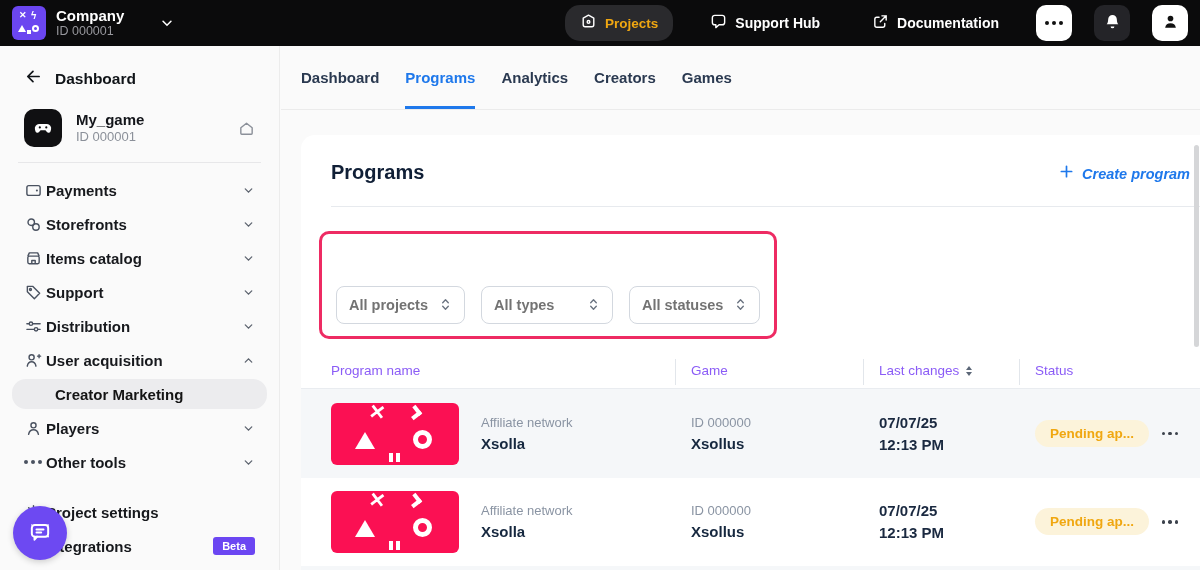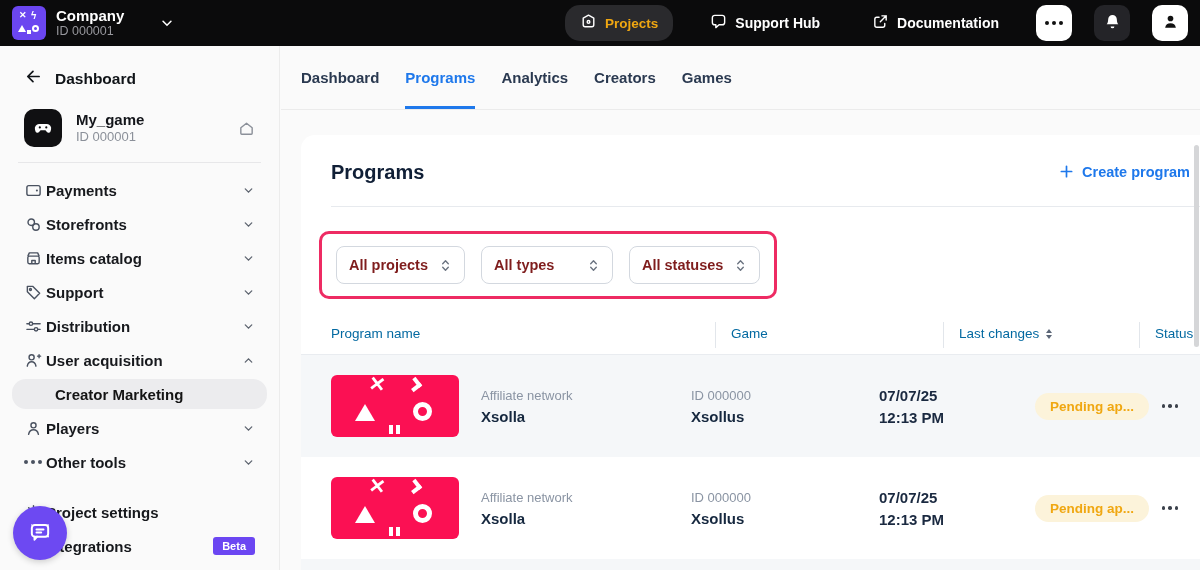--- a/index.html
+++ b/index.html
@@ -69,35 +69,35 @@
   .content { position:absolute; top:46px; left:281px; right:0; bottom:0; background:#fafafa; }
   .tabs { height:64px; display:flex; align-items:stretch; padding-left:20px; gap:26px; border-bottom:1px solid #ebebeb; }
   .tab { display:flex; align-items:center; font-size:15px; font-weight:700; color:#2a3950;
          border-bottom:3px solid transparent; padding-top:3px; cursor:pointer; }
   .tab.active { color:#1e78eb; border-bottom-color:#1e78eb; }
 
   .card { margin:25px 0 0 20px; background:#fff; border-top-left-radius:14px; height:calc(100% - 89px);
           display:flex; flex-direction:column; overflow:hidden; }
   .card-head { display:flex; align-items:center; padding:26px 10px 0 30px; }
   .card-title { font-size:20px; font-weight:700; color:#101f36; }
-  .create-link { margin-left:auto; display:flex; align-items:flex-start; gap:8px; border:none; background:none;
-                 color:#1e78eb; font-family:inherit; font-size:14.5px; font-weight:700; cursor:pointer; }
+  .create-link { margin-left:auto; display:flex; align-items:flex-end; gap:8px; border:none; background:none;
+                 color:#1e78eb; font-family:inherit; font-size:14.5px; font-weight:700; cursor:pointer;font-style:italic; }
   .card-div { height:1px; background:#e7eaee; margin:22px 0 0 30px; }
 
   .filters-anno { align-self:flex-start; margin:24px 0 0 18px; border:3px solid #ee2b63; border-radius:10px;
                   padding:12px 14px; display:flex; gap:16px; }
   .select { height:38px; background:#fff; border:1.5px solid #d3d8df; border-radius:8px; display:flex;
             align-items:center; justify-content:space-between; padding:0 12px; font-size:14.5px;
-            font-weight:700; color:#7f1d1d; cursor:pointer; }
+            font-weight:700; color:#737373; cursor:pointer;margin-top:40px; }
   .select.w1 { width:129px; } .select.w2 { width:132px; } .select.w3 { width:131px; }
   .select .udc { color:#6a7380; display:flex; }
 
   .grid { display:grid; grid-template-columns:374px 188px 156px 1fr; }
   .thead { margin-top:14px; height:42px; align-items:center; border-bottom:1px solid #e9ecf0;
-           color:#0369a1; font-size:13.5px;gap:40px; }
+           color:#8b5cf6; font-size:13.5px; }
   .th { position:relative; padding-left:16px; display:flex; align-items:center; }
   .th:first-child { padding-left:30px; }
   .th + .th::before { content:""; position:absolute; left:0; top:-4px; height:26px; width:1px; background:#e2e6eb; }
   .sort { display:inline-flex; flex-direction:column; gap:2px; margin-left:7px; }
   .sort i { display:block; width:0; height:0; border-left:3.5px solid transparent; border-right:3.5px solid transparent; }
   .sort .up { border-bottom:4.5px solid #5b6677; }
   .sort .dn { border-top:4.5px solid #5b6677; }
 
   .trow { height:102px; align-items:center; cursor:pointer; }
   .trow.striped { background:#f5f7f9; }

